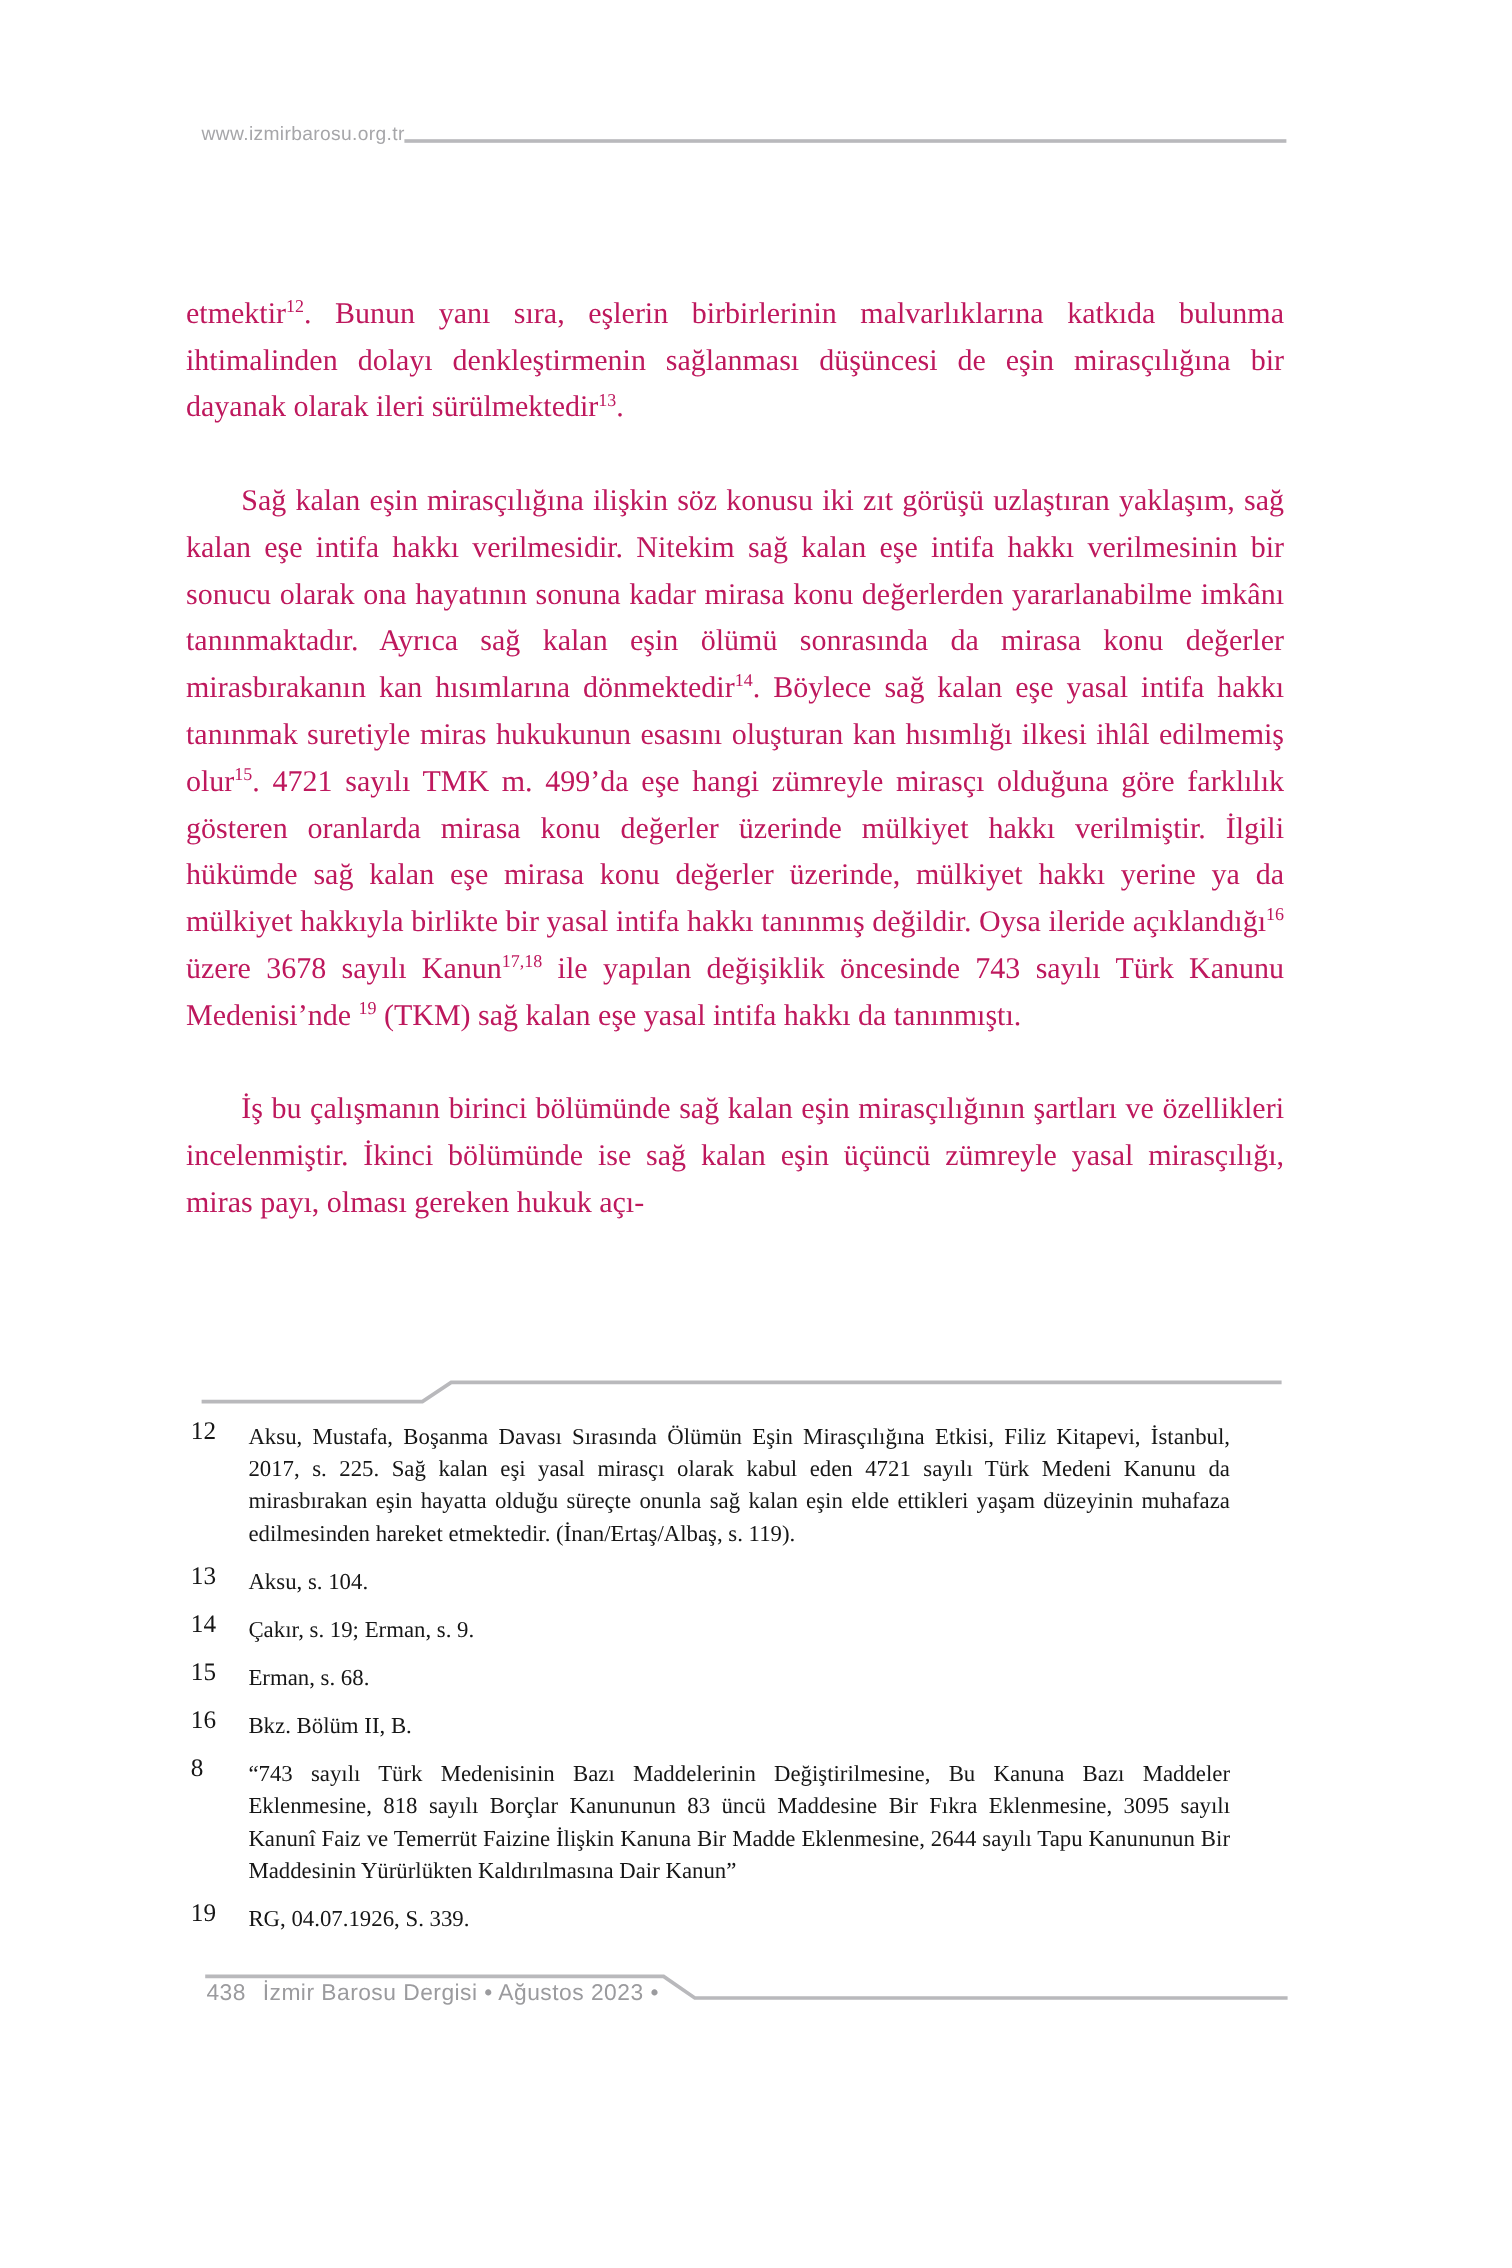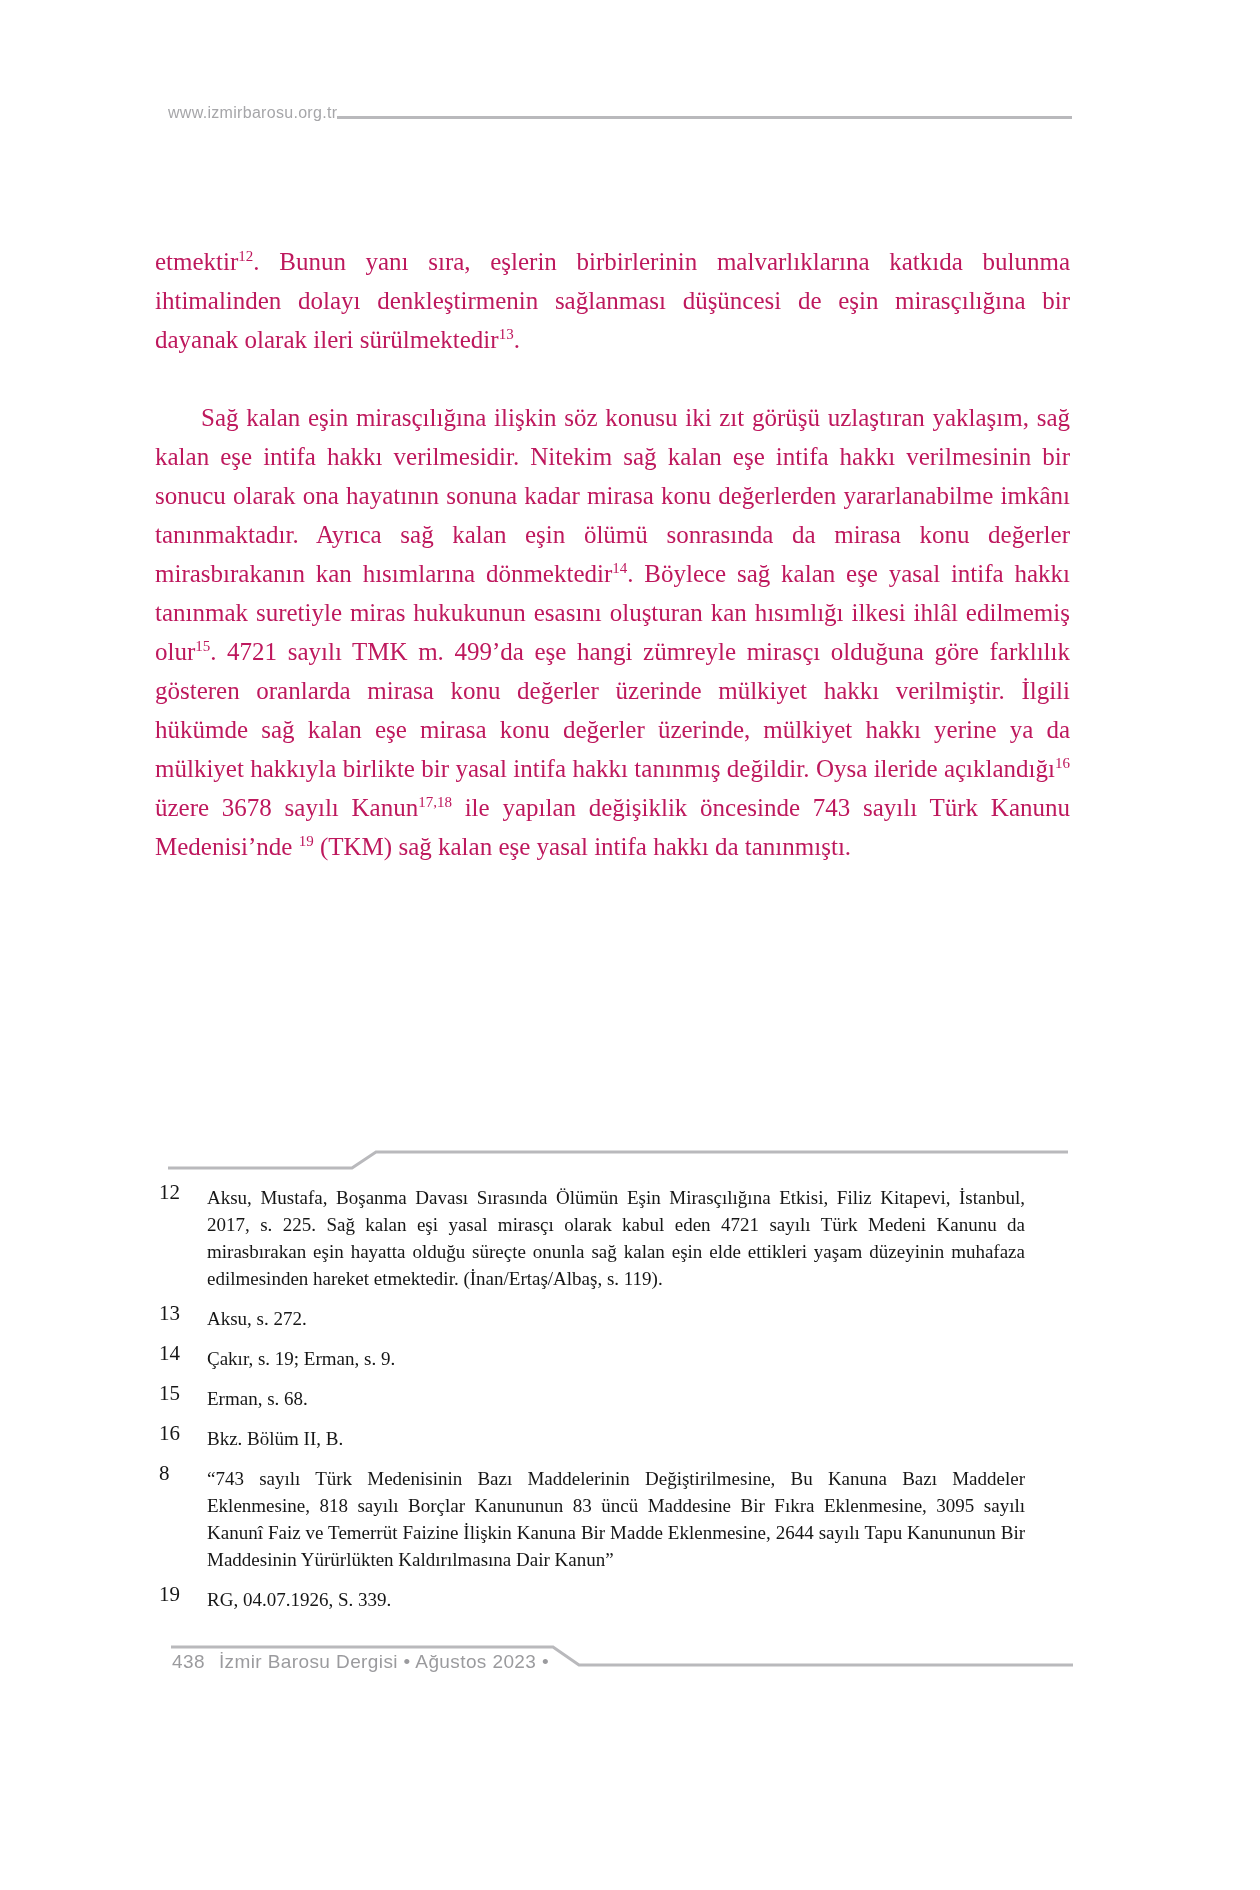--- a/index.html
+++ b/index.html
@@ -60,34 +60,35 @@
 <div class="page">
 
   <div class="header">
     <span class="hdr-url">www.izmirbarosu.org.tr</span>
     <div class="hdr-rule"></div>
   </div>
 
   <div class="body" id="body-container">
       <p class="para">etmektir<sup class="fnref">12</sup>. Bunun yanı sıra, eşlerin birbirlerinin malvarlıklarına katkıda bulunma ihtimalinden dolayı denkleştirmenin sağlanması düşüncesi de eşin mirasçılığına bir dayanak olarak ileri sürülmektedir<sup class="fnref">13</sup>.</p>
       <p class="para indent">Sağ kalan eşin mirasçılığına ilişkin söz konusu iki zıt görüşü uzlaştıran yaklaşım, sağ kalan eşe intifa hakkı verilmesidir. Nitekim sağ kalan eşe intifa hakkı verilmesinin bir sonucu olarak ona hayatının sonuna kadar mirasa konu değerlerden yararlanabilme imkânı tanınmaktadır. Ayrıca sağ kalan eşin ölümü sonrasında da mirasa konu değerler mirasbırakanın kan hısımlarına dönmektedir<sup class="fnref">14</sup>. Böylece sağ kalan eşe yasal intifa hakkı tanınmak suretiyle miras hukukunun esasını oluşturan kan hısımlığı ilkesi ihlâl edilmemiş olur<sup class="fnref">15</sup>. 4721 sayılı TMK m. 499’da eşe hangi zümreyle mirasçı olduğuna göre farklılık gösteren oranlarda mirasa konu değerler üzerinde mülkiyet hakkı verilmiştir. İlgili hükümde sağ kalan eşe mirasa konu değerler üzerinde, mülkiyet hakkı yerine ya da mülkiyet hakkıyla birlikte bir yasal intifa hakkı tanınmış değildir. Oysa ileride açıklandığı<sup class="fnref">16</sup> üzere 3678 sayılı Kanun<sup class="fnref">17,18</sup> ile yapılan değişiklik öncesinde 743 sayılı Türk Kanunu Medenisi’nde <sup class="fnref">19</sup> (TKM) sağ kalan eşe yasal intifa hakkı da tanınmıştı.</p>
+      <p class="para indent">İş bu çalışmanın birinci bölümünde sağ kalan eşin mirasçılığının şartları ve özellikleri incelenmiştir. İkinci bölümünde ise sağ kalan eşin üçüncü zümreyle yasal mirasçılığı, miras payı, olması gereken hukuk açı-</p>
     </div>
 
   <svg class="fnsep" width="920" height="30" viewBox="0 0 920 30">
     <polyline points="13,24 197,24 221,8 913,8" fill="none" stroke="#b9b9bc" stroke-width="3"></polyline>
   </svg>
 
   <div class="footnotes" id="fn-container">
       <div class="footnote">
     <span class="fn-num">12</span>
     <span class="fn-text">Aksu, Mustafa, Boşanma Davası Sırasında Ölümün Eşin Mirasçılığına Etkisi, Filiz Kitapevi, İstanbul, 2017, s. 225. Sağ kalan eşi yasal mirasçı olarak kabul eden 4721 sayılı Türk Medeni Kanunu da mirasbırakan eşin hayatta olduğu süreçte onunla sağ kalan eşin elde ettikleri yaşam düzeyinin muhafaza edilmesinden hareket etmektedir. (İnan/Ertaş/Albaş, s. 119).</span>
   </div>
       <div class="footnote">
     <span class="fn-num">13</span>
-    <span class="fn-text">Aksu, s. 272.</span>
+    <span class="fn-text">Aksu, s. 104.</span>
   </div>
       <div class="footnote">
     <span class="fn-num">14</span>
     <span class="fn-text">Çakır, s. 19; Erman, s. 9.</span>
   </div>
       <div class="footnote">
     <span class="fn-num">15</span>
     <span class="fn-text">Erman, s. 68.</span>
   </div>
       <div class="footnote">

